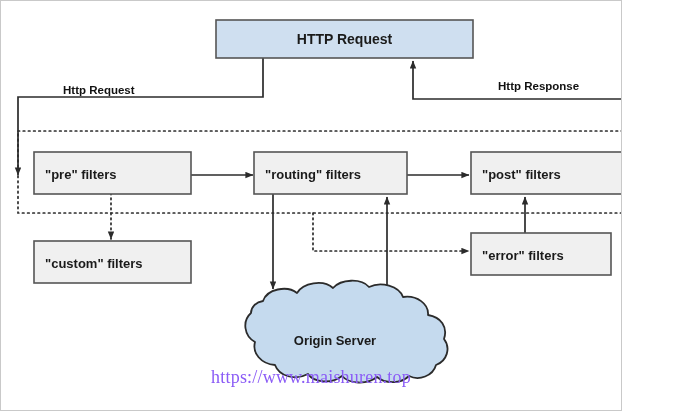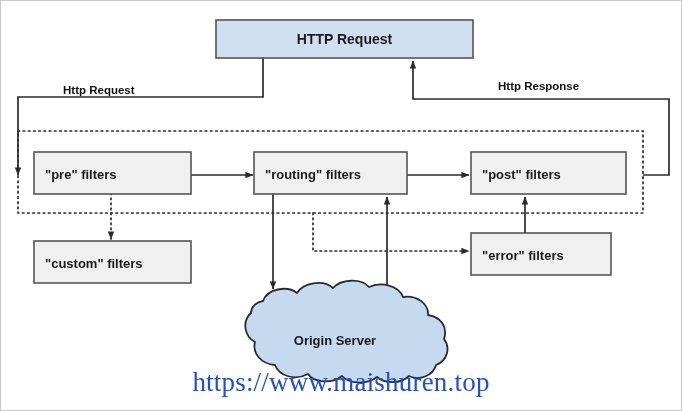--- a/index.html
+++ b/index.html
@@ -6,21 +6,21 @@
   html, body {
     margin: 0;
     padding: 0;
     background: #ffffff;
   }
   body {
     font-family: "Liberation Sans", sans-serif;
   }
   #canvas {
     position: relative;
-    width: 682px;
+    width: 622px;
     height: 411px;
     background: #ffffff;
     border: 1px solid #c9c9c9;
     box-sizing: border-box;
     overflow: hidden;
   }
   #diagram-svg {
     position: absolute;
     left: 0;
     top: 0;
@@ -69,22 +69,22 @@
     stroke-width: 1.8;
     stroke-linejoin: round;
   }
   .watermark {
     position: absolute;
     left: 0;
     right: 0;
     top: 366px;
     text-align: center;
     font-family: "Liberation Serif", serif;
-    font-size: 27px;
-    color: #1d4ed8;
+    font-size: 18px;
+    color: #8b5cf6;
     letter-spacing: 0.2px;
     user-select: none;
     pointer-events: none;
   }
 </style>
 </head>
 <body>
 
 <div id="canvas">
 

